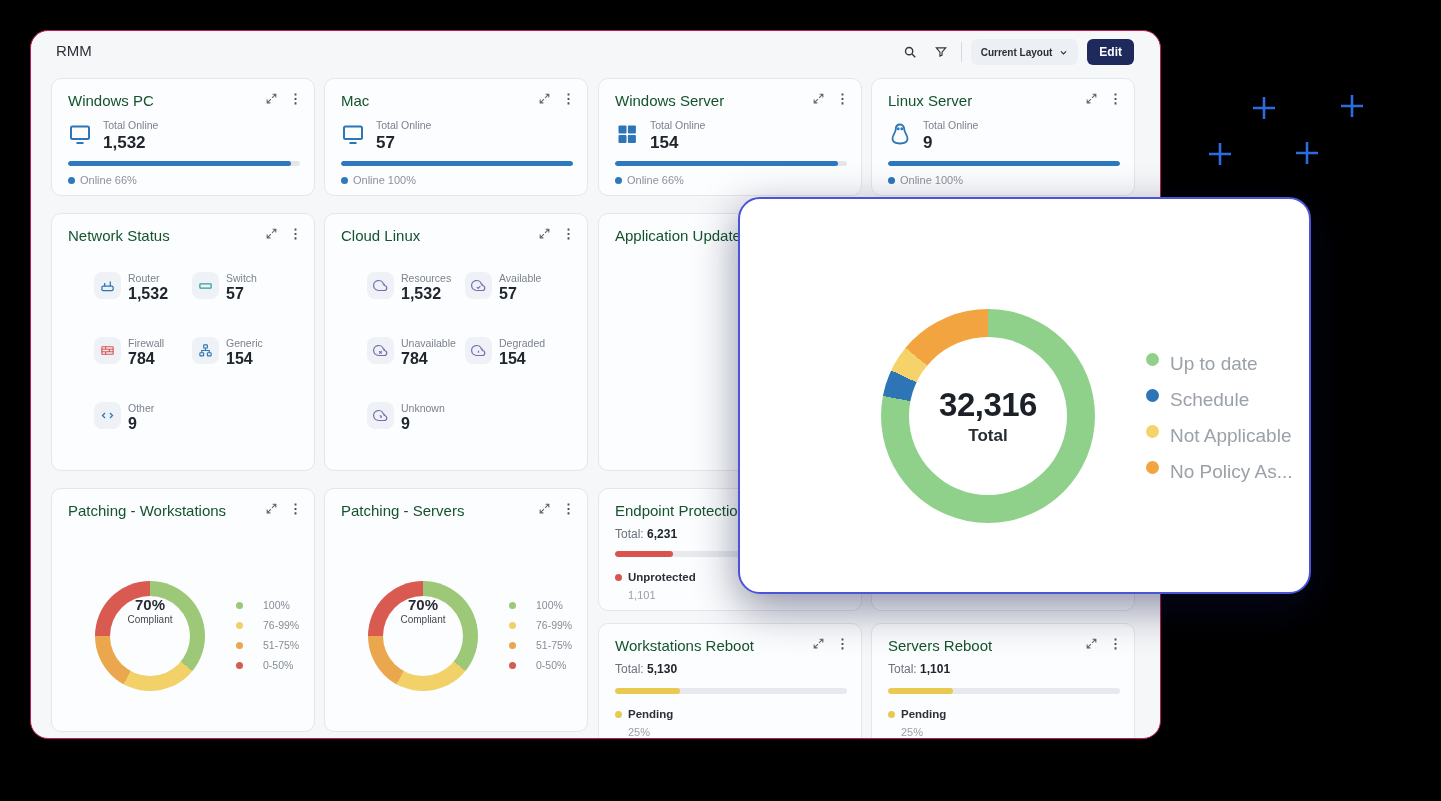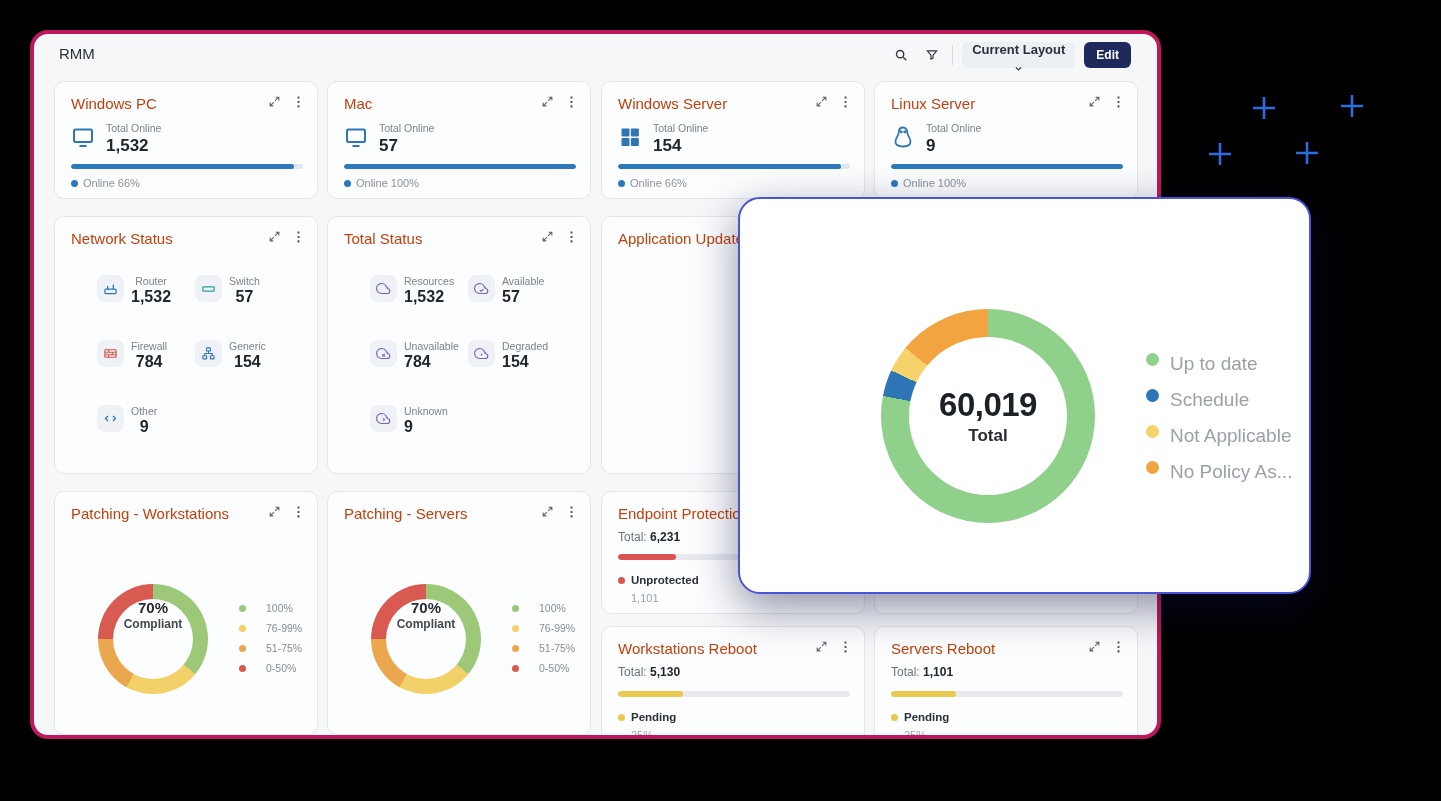--- a/index.html
+++ b/index.html
@@ -7,39 +7,39 @@
   body {
     background:#000;
     font-family:"Liberation Sans", sans-serif;
     position:relative;
     overflow:hidden;
     color:#20262e;
   }
   
   .window {
     position:absolute; left:30px; top:30px; width:1131px; height:709px;
-    background:#f6f7f9; border:4px solid #be185d; border-radius:18px;
+    background:#f6f7f9; border:1px solid #be185d; border-radius:18px;
     overflow:hidden; z-index:1;
   }
   .win-title { position:absolute; left:25px; top:11px; font-size:15px; color:#2b3038; }
   .controls { position:absolute; top:8px; right:26px; display:flex; align-items:center; gap:9px; height:26px; }
   .icon-btn { width:22px; height:22px; display:flex; align-items:center; justify-content:center; color:#33383f; cursor:pointer; }
   .hdr-divider { width:1px; height:20px; background:#d6dae0; }
   .layout-btn {
     height:26px; padding:0 10px; background:#eceff3; border-radius:6px;
-    display:flex; align-items:center; gap:7px; font-size:13px; font-weight:700; color:#2b3038; cursor:pointer;flex-direction:column;
+    display:flex; align-items:center; gap:7px; font-size:10px; font-weight:700; color:#2b3038; cursor:pointer;
   }
   .layout-btn .chev { display:flex; color:#2b3038; }
   .edit-btn {
     height:26px; padding:0 12px; background:#1f2a5c; color:#fff; border-radius:6px;
     font-size:12px; font-weight:600; display:flex; align-items:center; cursor:pointer;
   }
   
   .card { position:absolute; background:#fcfdfe; border:1px solid #e3e6eb; border-radius:10px; }
-  .card-head { position:absolute; left:16px; top:13px; font-size:15px; color:#c2410c; font-weight:500; white-space:nowrap; }
+  .card-head { position:absolute; left:16px; top:13px; font-size:15px; color:#14532d; font-weight:500; white-space:nowrap; }
   .card-icons { position:absolute; top:13px; right:12px; display:flex; gap:11px; align-items:center; color:#5f6670; }
   .icon-expand { display:flex; cursor:pointer; }
   .icon-kebab { font-size:13px; font-weight:700; color:#4a5058; cursor:pointer; line-height:13px; }
   
   .dev-row { position:absolute; left:16px; top:40px; display:flex; gap:11px; }
   .dev-icon { width:24px; height:24px; color:#2e75b6; margin-top:3px; }
   .dev-label { font-size:10.5px; color:#7b828c; }
   .dev-value { font-size:17px; font-weight:700; color:#20262e; margin-top:2px; }
   .progress { position:absolute; left:16px; top:82px; width:232px; height:5px; border-radius:3px; background:#e3e7ec; overflow:hidden; }
   .progress > div { height:100%; border-radius:3px; }
@@ -48,21 +48,21 @@
   
   .ns-item { position:absolute; display:flex; gap:7px; }
   .ns-icon { width:27px; height:27px; border-radius:8px; background:#eef1f5; display:flex; align-items:center; justify-content:center; }
   .ns-icon svg { width:15px; height:15px; }
   .ns-label { font-size:10.5px; color:#7b828c; }
   .ns-value { font-size:16px; font-weight:700; color:#20262e; margin-top:1px; }
   
   .donut { position:absolute; left:43px; top:92px; width:110px; height:110px; border-radius:50%; }
   .donut-hole { position:absolute; inset:15px; background:#fcfdfe; border-radius:50%; display:flex; flex-direction:column; align-items:center; justify-content:flex-start; }
   .donut-val { font-size:15px; font-weight:800; color:#272c33; }
-  .donut-lbl { font-size:12px; font-weight:700; color:#43484f; margin-top:1px; }
+  .donut-lbl { font-size:10px; font-weight:400; color:#43484f; margin-top:1px; }
   .patch-legend { position:absolute; left:184px; top:110px; display:flex; flex-direction:column; gap:8px; }
   .pl-item { display:flex; align-items:center; gap:20px; font-size:10.5px; color:#868d96; }
   
   .total-row { position:absolute; left:16px; top:38px; font-size:12px; color:#6b727c; }
   .total-row b { color:#20262e; font-weight:700; }
   .mini-bar { position:absolute; left:16px; width:232px; height:6px; border-radius:3px; background:#e7e9ee; overflow:hidden; }
   .mini-bar > div { height:100%; border-radius:3px; }
   .mini-status { position:absolute; left:16px; display:flex; align-items:center; gap:6px; font-size:11.5px; font-weight:700; color:#2b3038; }
   .mini-sub { position:absolute; left:29px; font-size:11px; color:#9aa0a9; }
   
@@ -233,21 +233,21 @@
     </div>
     <div class="progress">
         <div style="width: 100%; background-color: rgb(46, 120, 190);"></div>
       </div>
     <div class="status">
       <span class="dot" style="background-color: rgb(46, 120, 190);"></span>
       <span>Online 100%</span>
     </div>
   </div>
 
-  <div class="card" style="left:20px;top:182px;width:264px;height:258px;text-align:center;">
+  <div class="card" style="left:20px;top:182px;width:264px;height:258px;">
     <div class="card-head">Network Status</div>
     <div class="card-icons">
       <span class="icon-expand">
           <svg width="13" height="13" viewBox="0 0 24 24" fill="none" stroke="currentColor" stroke-width="2">
             <path d="M14 4h6v6M10 20H4v-6M20 4l-7 7M4 20l7-7"></path>
           </svg>
         </span>
       <span class="icon-kebab">⋮</span>
     </div>
     <div class="ns-item" style="left:42px;top:58px;">
@@ -309,21 +309,21 @@
           </svg>
         </span>
       <div>
           <div class="ns-label">Other</div>
           <div class="ns-value">9</div>
         </div>
     </div>
   </div>
 
   <div class="card" style="left:293px;top:182px;width:264px;height:258px;">
-    <div class="card-head">Total Status</div>
+    <div class="card-head">Cloud Linux</div>
     <div class="card-icons">
       <span class="icon-expand">
           <svg width="13" height="13" viewBox="0 0 24 24" fill="none" stroke="currentColor" stroke-width="2">
             <path d="M14 4h6v6M10 20H4v-6M20 4l-7 7M4 20l7-7"></path>
           </svg>
         </span>
       <span class="icon-kebab">⋮</span>
     </div>
     <div class="ns-item" style="left:42px;top:58px;">
       <span class="ns-icon">
@@ -533,21 +533,21 @@
       <span>Pending</span>
     </div>
     <div class="mini-sub" style="top:102px;">25%</div>
   </div>
 
 </div>
 
 <div class="overlay">
   <div class="big-donut" style="background: conic-gradient(rgb(143, 209, 138) 0%, rgb(143, 209, 138) 78%, rgb(46, 117, 182) 78%, rgb(46, 117, 182) 82%, rgb(245, 210, 106) 82%, rgb(245, 210, 106) 86%, rgb(242, 164, 64) 86%, rgb(242, 164, 64) 100%);">
     <div class="big-hole">
-      <div class="big-val">60,019</div>
+      <div class="big-val">32,316</div>
       <div class="big-lbl">Total</div>
     </div>
   </div>
   <div class="ov-legend">
     <div class="ov-item">
         <span class="ov-dot" style="background-color: rgb(143, 209, 138);"></span>
         <span class="ov-label">Up to date</span>
       </div>
     <div class="ov-item">
         <span class="ov-dot" style="background-color: rgb(46, 117, 182);"></span>

